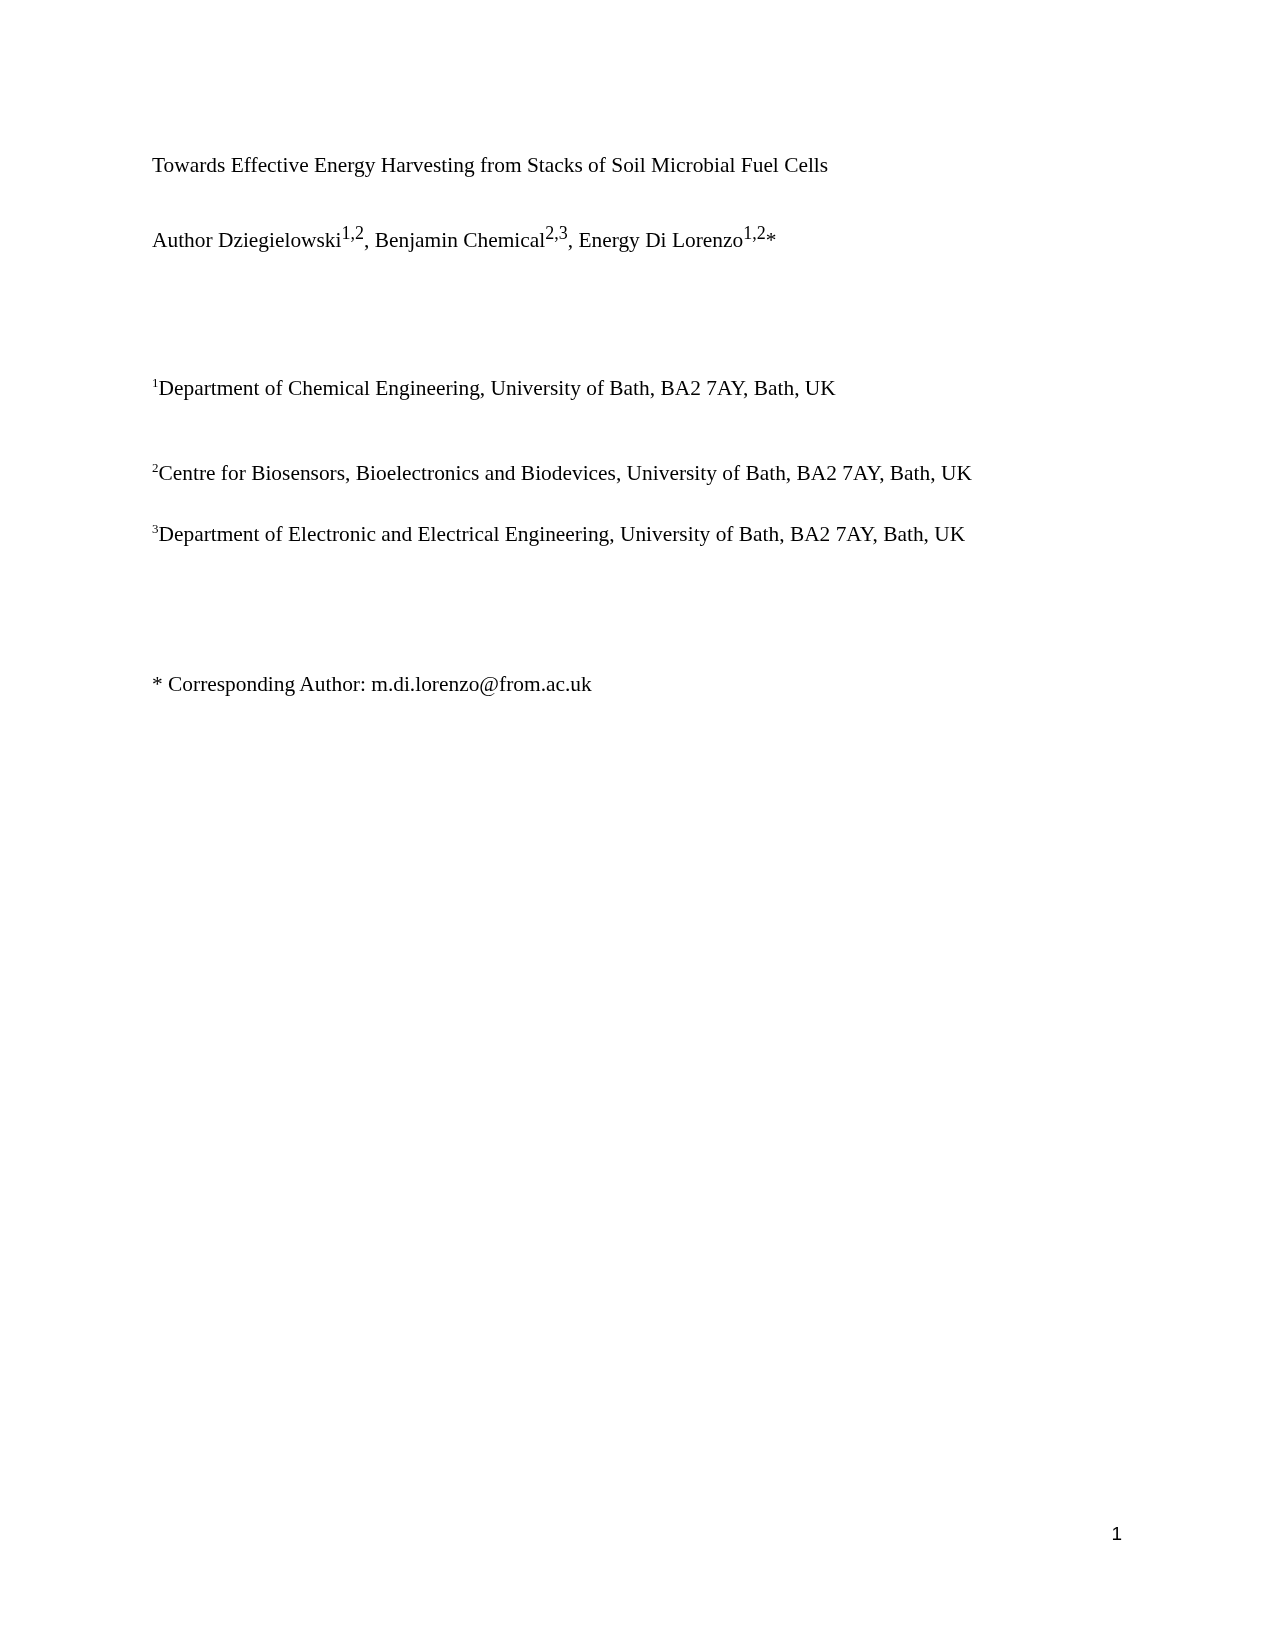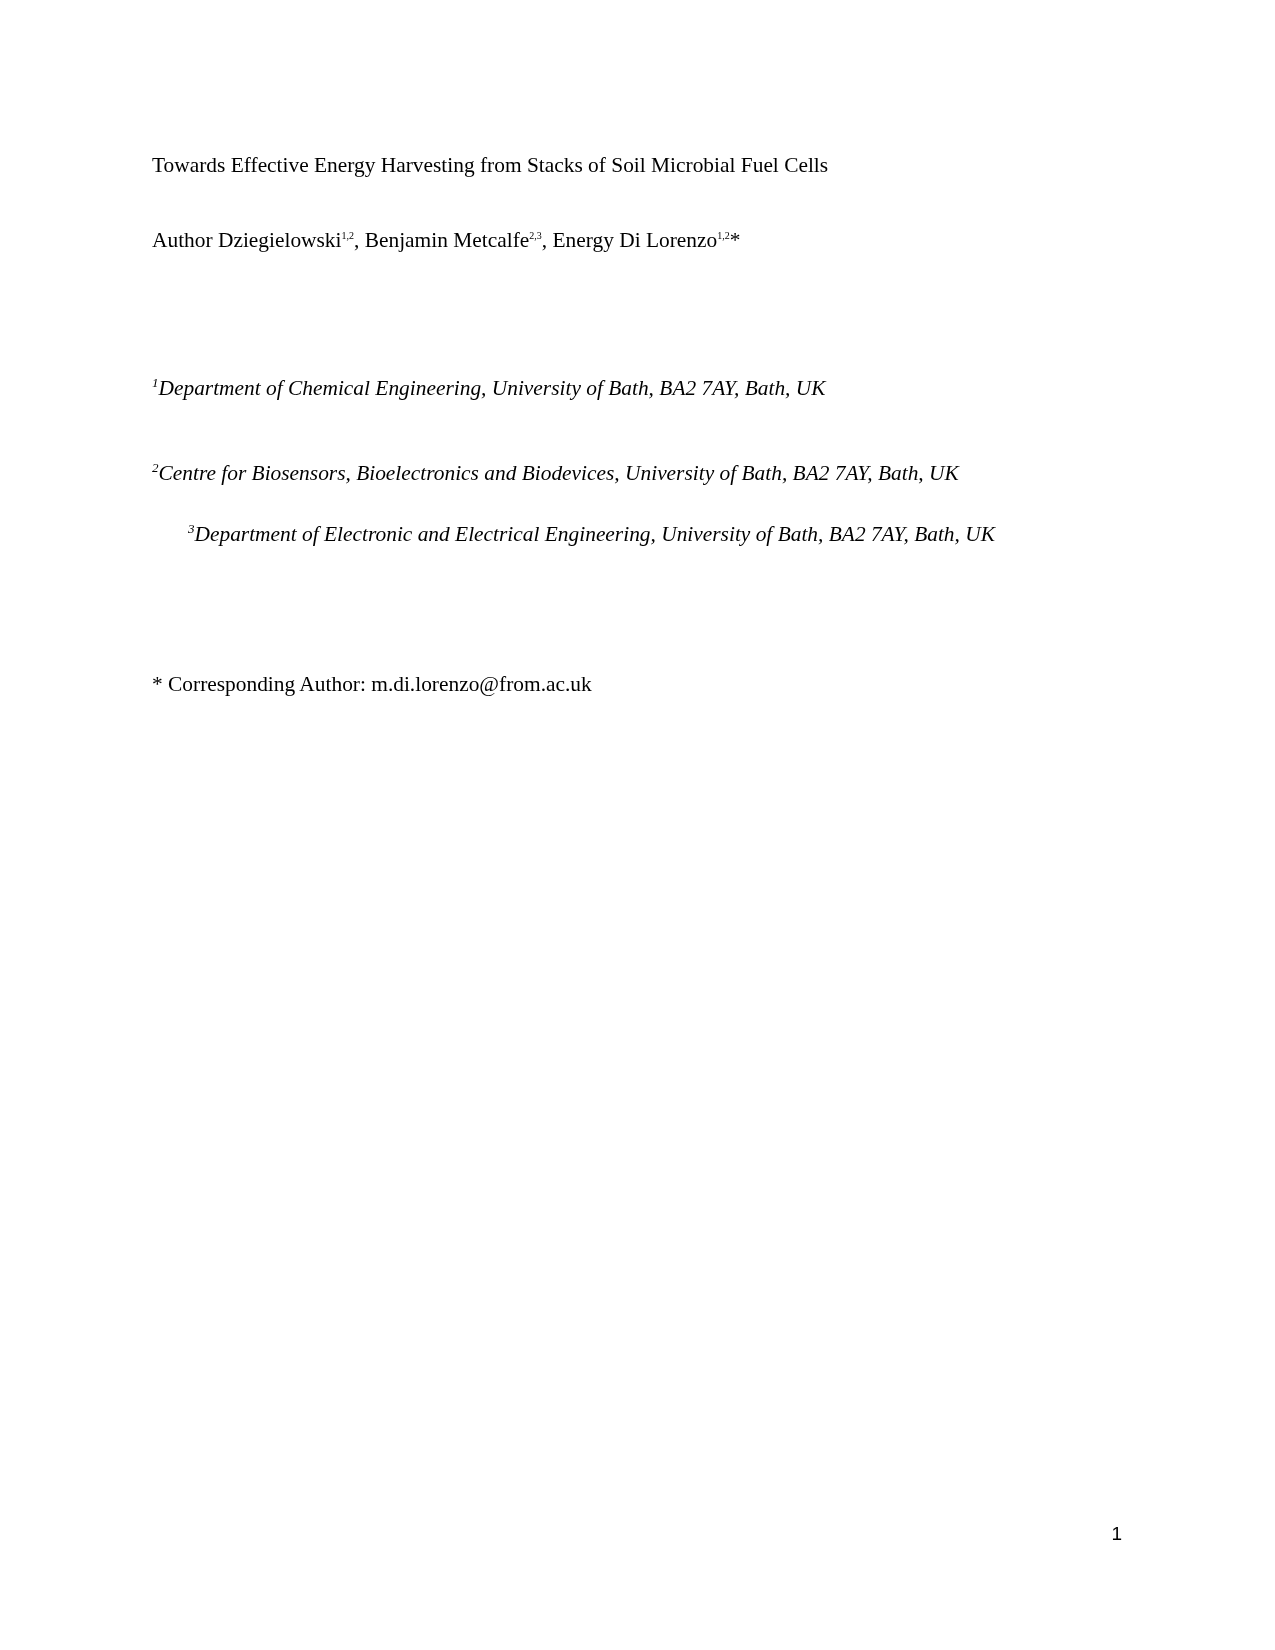--- a/index.html
+++ b/index.html
@@ -17,27 +17,27 @@
       font-size: 21.4px;
     }
     .line {
       position: absolute;
       left: 152px;
       white-space: nowrap;
       line-height: 1;
     }
     .title { font-weight: normal; top: 155px; }
     .authors { top: 230px; }
-    .aff { font-style: italic; }
+    .aff { }
     .aff1 { top: 378px; }
     .aff2 { top: 451px; margin-top: 12px; }
-    .aff3 { top: 524px; margin-left: 36px; }
+    .aff3 { top: 524px; }
     .corr { top: 674px; }
     sup {
-      font-size: 10px;
+      font-size: 18px;
       vertical-align: 0;
       position: relative;
       top: -8px;
       line-height: 0;
     }
     .aff sup { font-size: 13px; top: -8px; }
     .page-number {
       position: absolute;
       right: 153px;
       top: 1524px;
@@ -47,21 +47,21 @@
     }
   </style>
 </head>
 <body>
 
 <div>
 
   <div class="line title">Towards Effective Energy Harvesting from Stacks of Soil Microbial Fuel Cells</div>
 
   <div class="line authors">
-    <span>Author Dziegielowski</span><sup>1,2</sup><span>, </span><span>Benjamin Metcalfe</span><sup>2,3</sup><span>, </span><span>Energy Di Lorenzo</span><sup>1,2</sup><span>*</span>
+    <span>Author Dziegielowski</span><sup>1,2</sup><span>, </span><span>Benjamin Chemical</span><sup>2,3</sup><span>, </span><span>Energy Di Lorenzo</span><sup>1,2</sup><span>*</span>
   </div>
 
   <div class="line aff aff1">
     <sup>1</sup><span>Department of Chemical Engineering, University of Bath, BA2 7AY, Bath, UK</span>
   </div>
 
   <div class="line aff aff2">
     <sup>2</sup><span>Centre for Biosensors, Bioelectronics and Biodevices, University of Bath, BA2 7AY, Bath, UK</span>
   </div>
 

